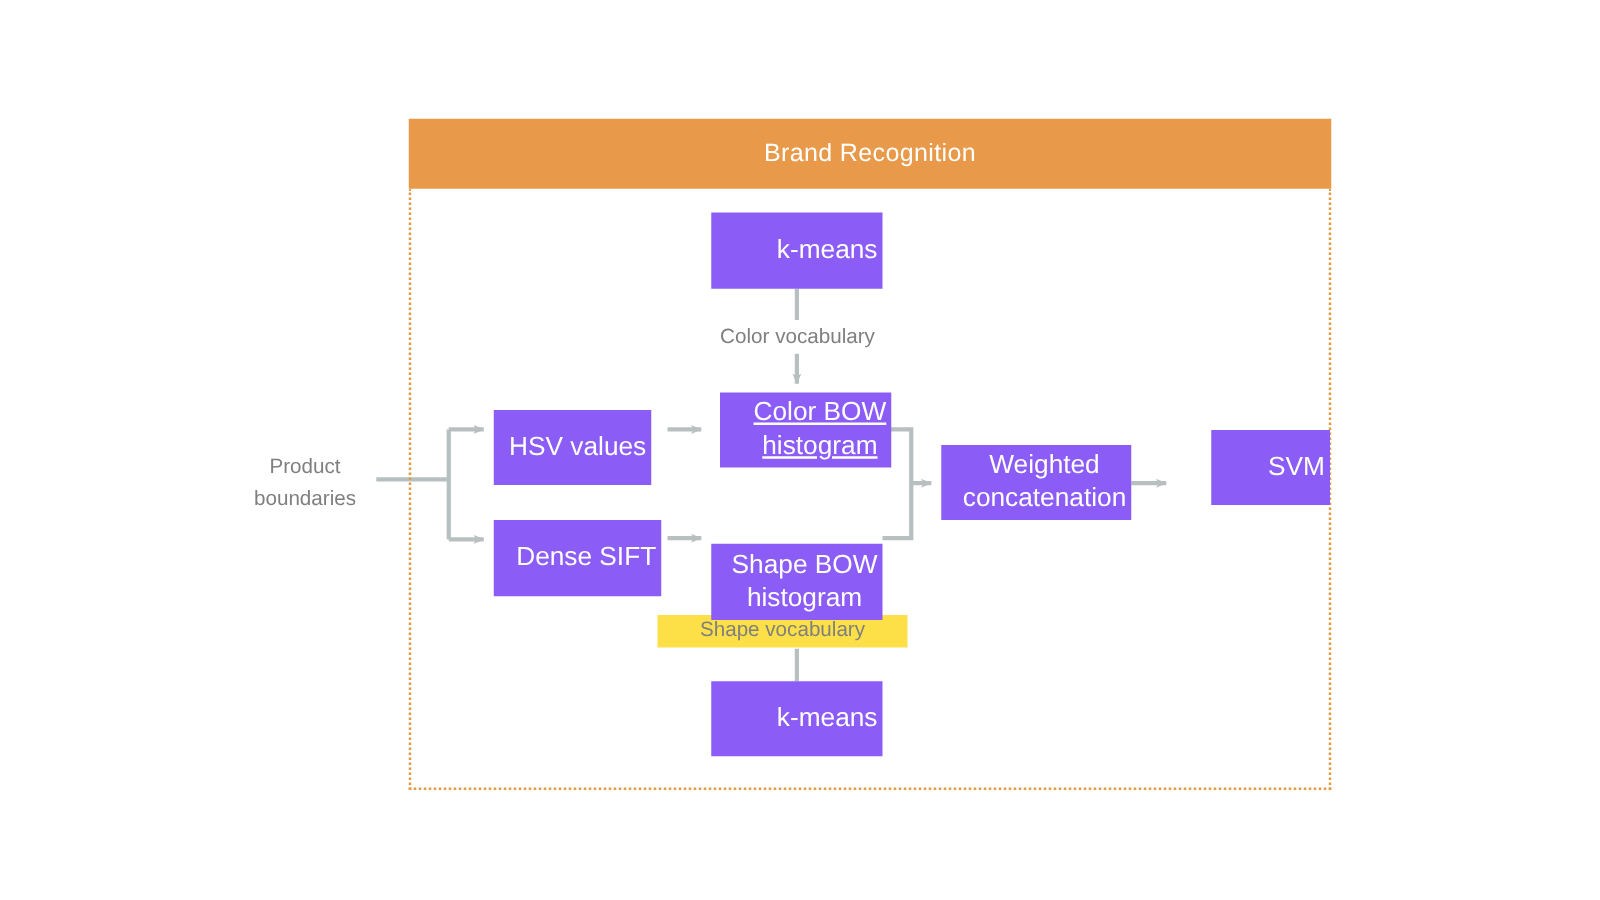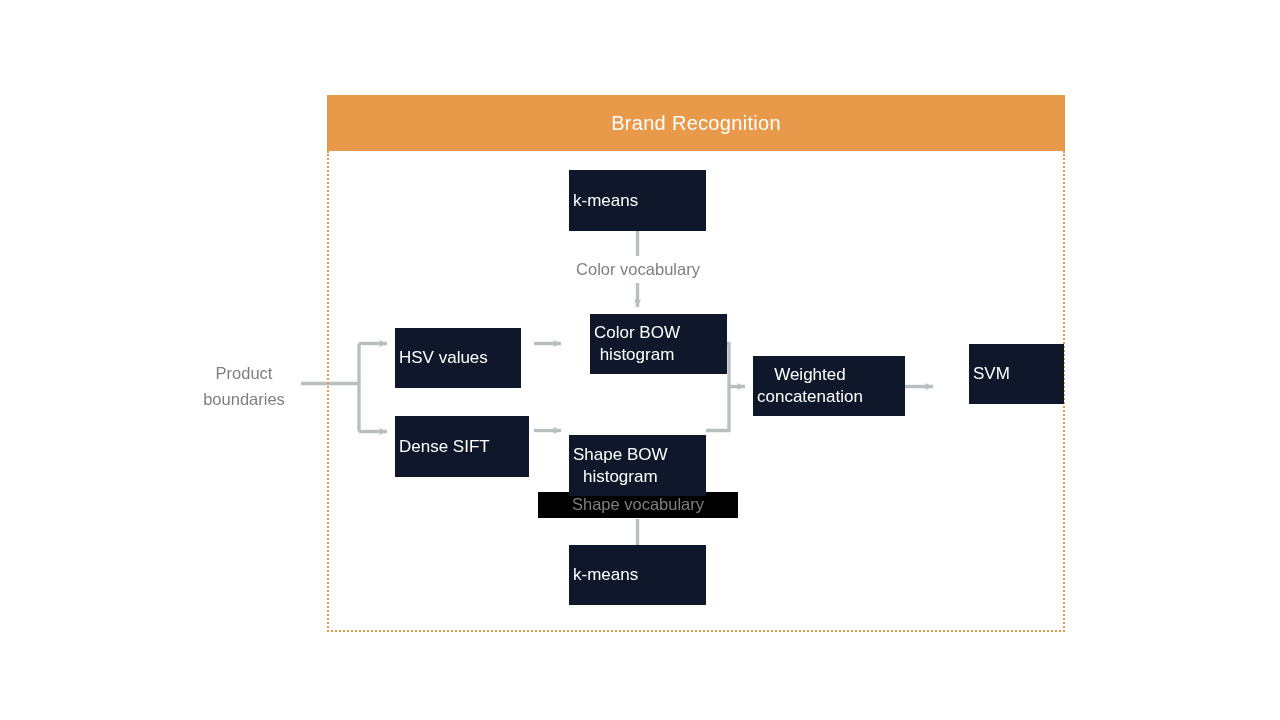--- a/index.html
+++ b/index.html
@@ -55,36 +55,36 @@
     border-left: 2px dotted #e09b45;
     border-right: 2px dotted #e09b45;
     border-bottom: 2px dotted #e09b45;
     box-sizing: border-box;
     background: transparent;
   }
 
   
   .node {
     position: absolute;
-    background: #0f172a;
+    background: #8b5cf6;
     color: #ffffff;
     display: flex;
     align-items: center;
-    justify-content: flex-start;
+    justify-content: flex-end;
     text-align: center;
-    font-size: 17px;
+    font-size: 21px;
     line-height: 1.28;
     box-sizing: border-box;
     padding: 2px 4px;
   }
 
   #node-kmeans-top   { left: 569px; top: 170px; width: 137px; height: 61px; }
   #node-hsv          { left: 395px; top: 314px; width: 126px; height: 60px; margin-top: 14px; }
   #node-sift         { left: 395px; top: 416px; width: 134px; height: 61px; }
-  #node-color-bow    { left: 590px; top: 314px; width: 137px; height: 60px; }
+  #node-color-bow    { left: 576px; top: 314px; width: 137px; height: 60px; text-decoration: underline; }
   #node-shape-bow    { left: 569px; top: 400px; width: 137px; height: 61px; margin-top: 35px; }
   #node-weighted     { left: 753px; top: 356px; width: 152px; height: 60px; }
   #node-svm          { left: 941px; top: 344px; width: 95px; height: 60px; margin-left: 28px; }
   #node-kmeans-bot   { left: 569px; top: 545px; width: 137px; height: 60px; }
 
   
   .free-label {
     position: absolute;
     color: #7f7f7f;
     font-size: 16.5px;
@@ -98,24 +98,24 @@
     width: 132px;
     white-space: normal;
   }
   #label-color-vocab {
     left: 538px;
     top: 257px;
     width: 200px;
     background: #ffffff;
   }
   #label-shape-vocab {
-    left: 538px;
+    left: 526px;
     top: 492px;
     width: 200px;
-    background: #000000;
+    background: #fde047;
   }
 
   
   #wires {
     position: absolute;
     left: 0; top: 0;
     width: 1280px;
     height: 720px;
     pointer-events: none;
   }

